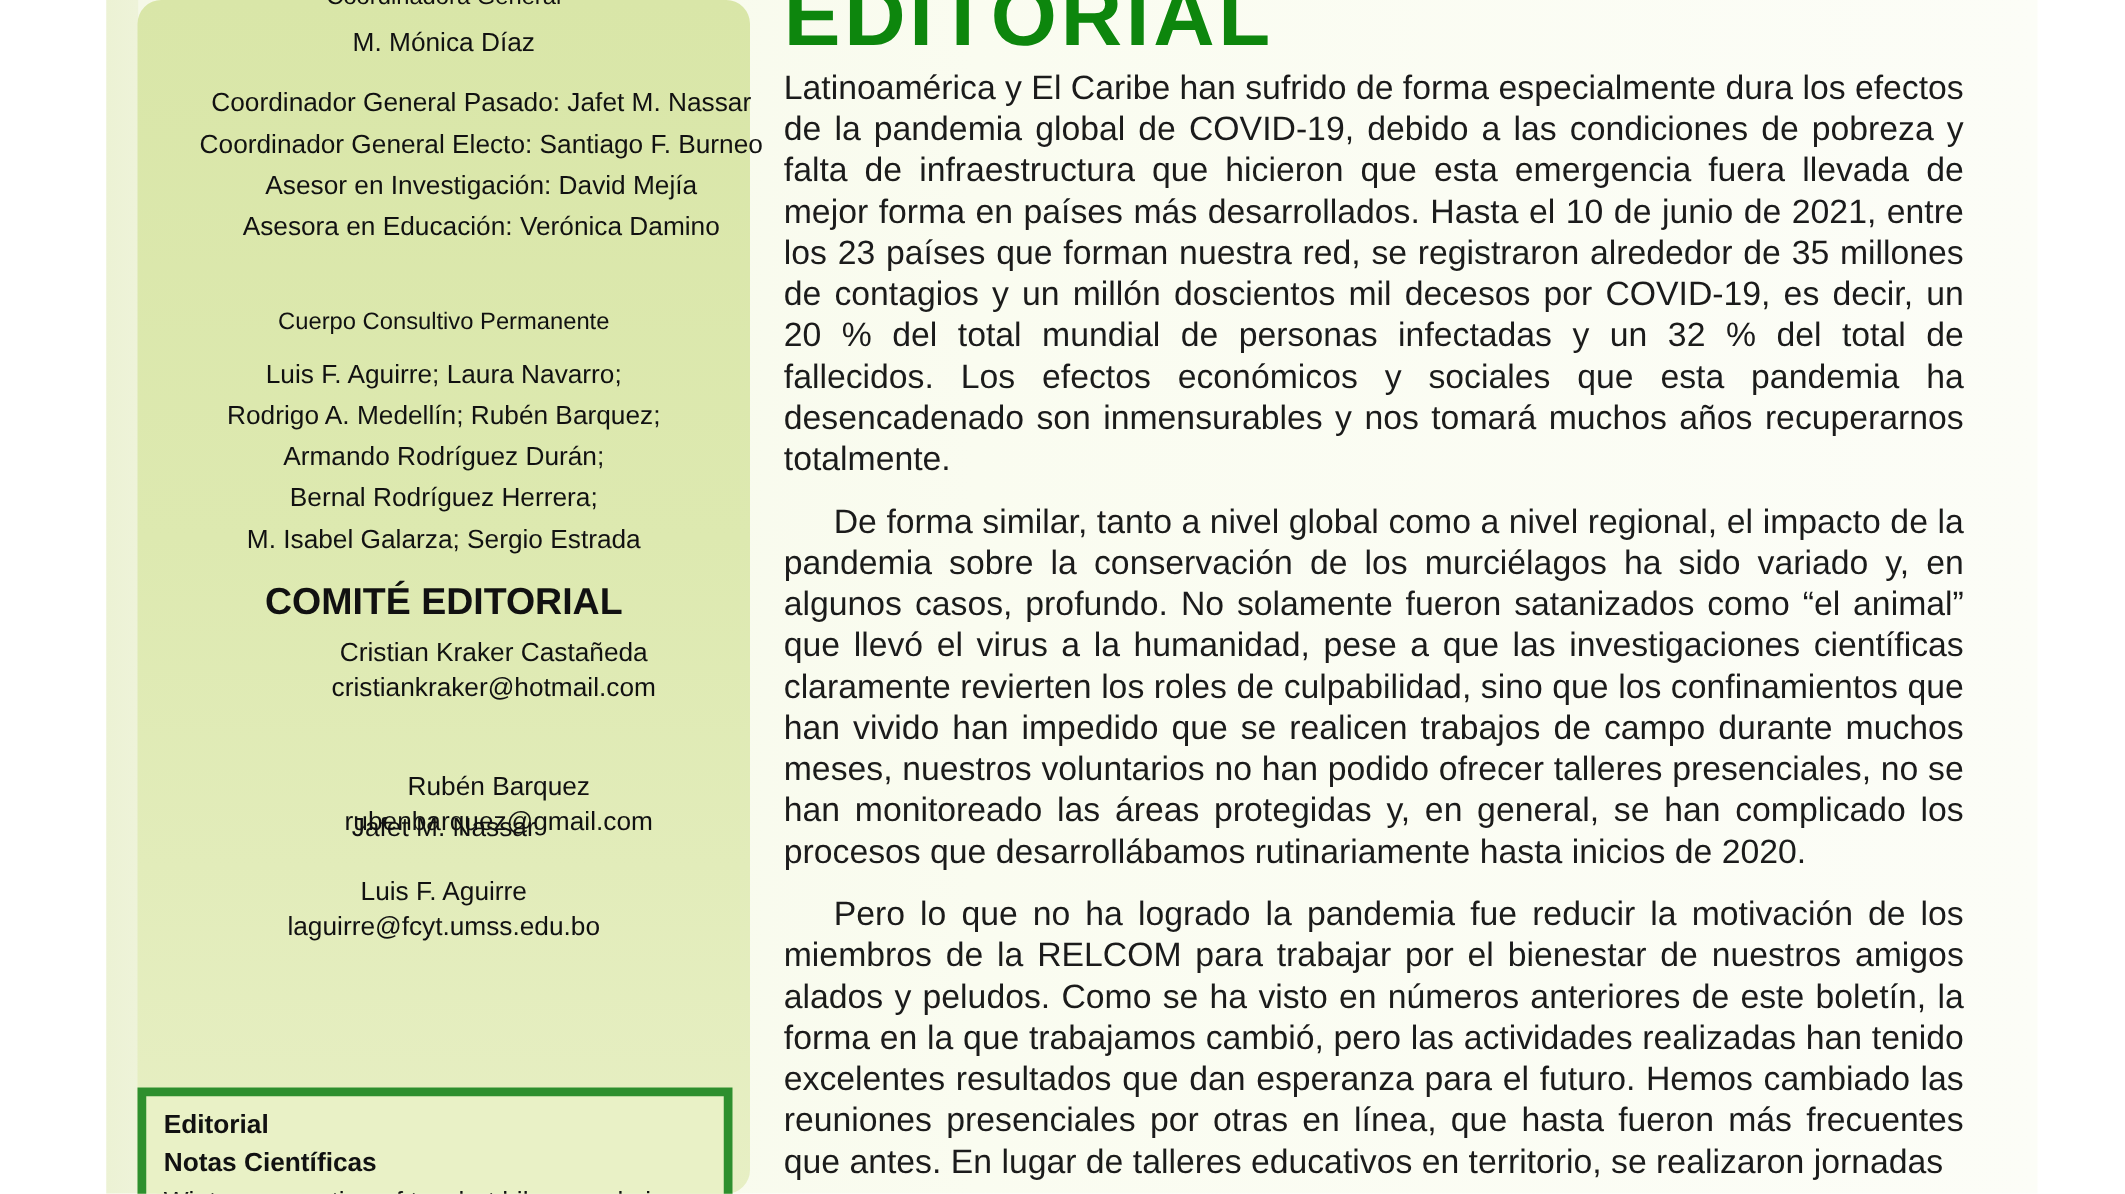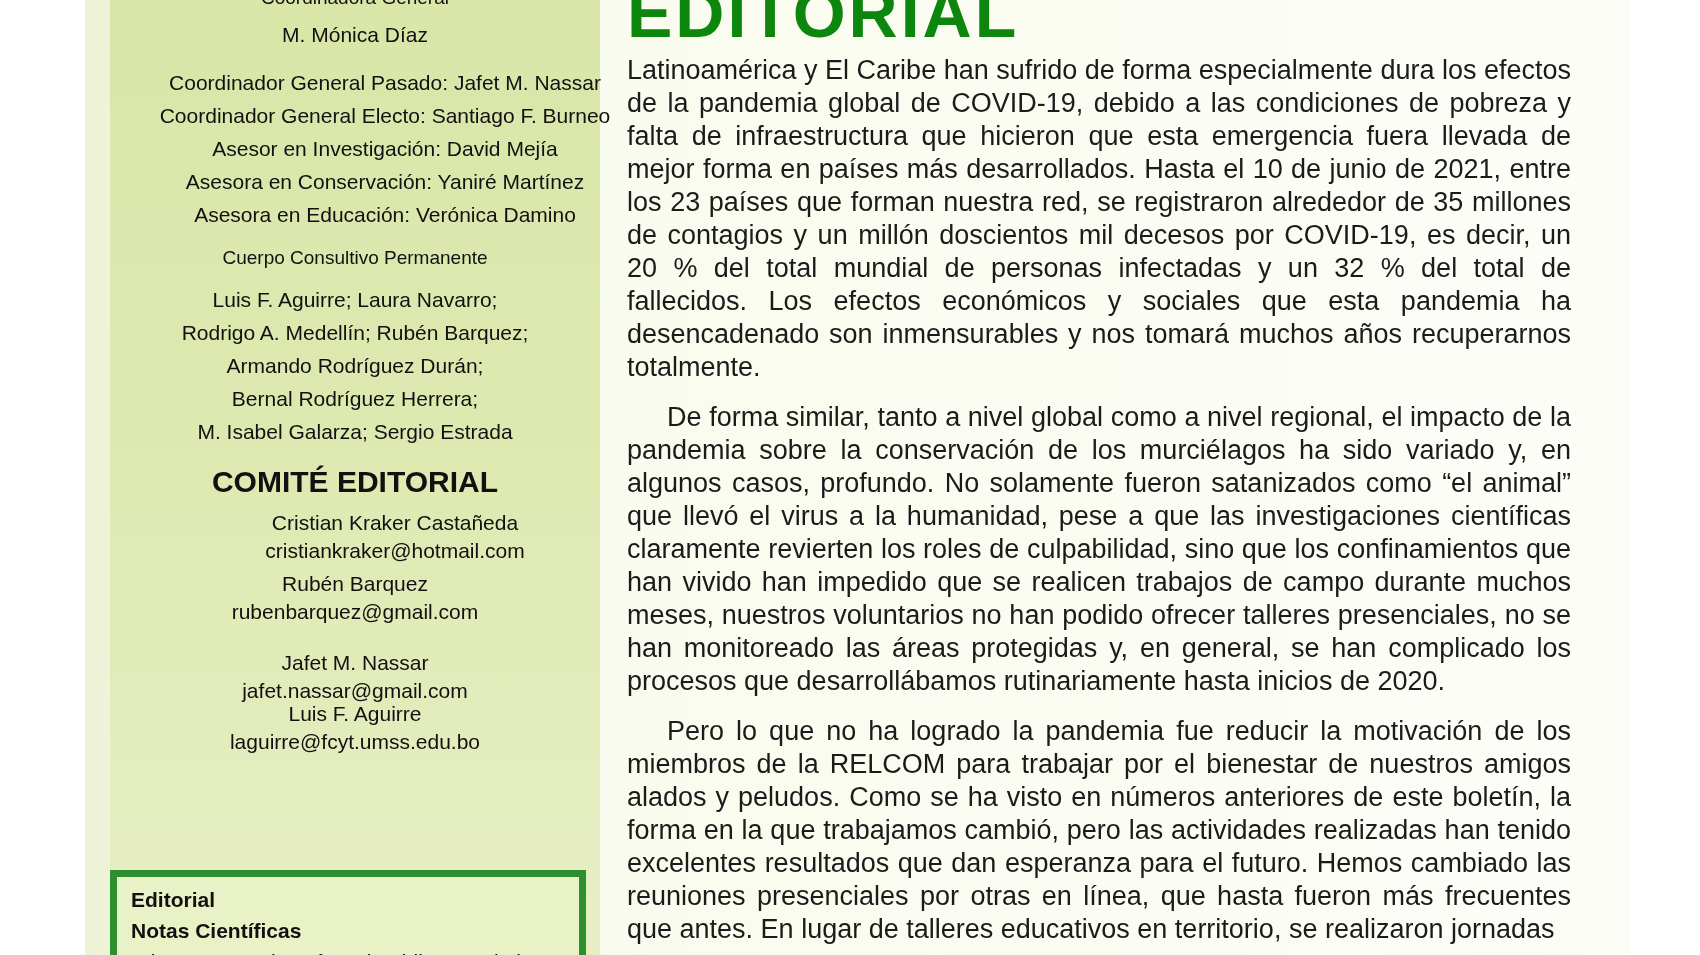--- a/index.html
+++ b/index.html
@@ -28,33 +28,34 @@
   }
   
   .sidebar {
     position: absolute;
     left: 25px;
     top: 0;
     width: 490px;
     height: 955px;
     background: linear-gradient(180deg, #d9e6a8 0%, #dde9b0 45%, #e7efc4 100%);
     color: #111111;
+    border-radius: 19px;
   }
   .sb-abs { position: absolute; left: 0; width: 100%; text-align: center; white-space: nowrap; }
   .sb-heading   { font-weight: normal; font-size: 19px; line-height: 26px; }
   .sb-line      { font-size: 21px; line-height: 33px; }
   .sb-h-coord     { top: -15px; }
   .sb-coord-name  { top: 21px;  font-size: 21px; line-height: 28px; }
   .sb-roles       { top: 66px; padding-left: 30px; }
   .sb-h-consult   { top: 245px; }
   .sb-members     { top: 283px; }
   .sb-h-committee { top: 462px; font-weight: bold; font-size: 30px; line-height: 40px; }
   .editor-group .ed-name,
   .editor-group .ed-email { font-size: 21px; line-height: 28px; }
-  .eg1 { top: 509px; padding-left: 40px; } .eg2 { top: 570px; } .eg3 { top: 649px; }
+  .eg1 { top: 509px; padding-left: 40px; } .eg2 { top: 616px; margin-left: 44px; } .eg3 { top: 649px; }
   .eg4 { top: 700px; } .eg5 { top: 796px; }
   
   .contents-box {
     position: absolute;
     left: 0;
     top: 870px;
     width: 476px;
     height: 130px;
     box-sizing: border-box;
     border: 7px solid #2e8f2e;
@@ -105,21 +106,20 @@
 
     <aside class="sidebar">
 
       <div class="sb-abs sb-heading sb-h-coord">Coordinadora General</div>
       <div class="sb-abs sb-coord-name">M. Mónica Díaz</div>
 
       <div class="sb-abs sb-roles">
         <div class="sb-line">Coordinador General Pasado: Jafet M. Nassar</div>
         <div class="sb-line">Coordinador General Electo: Santiago F. Burneo</div>
         <div class="sb-line">Asesor en Investigación: David Mejía</div>
-        <div class="sb-line">Asesora en Conservación: Yaniré Martínez</div>
         <div class="sb-line">Asesora en Educación: Verónica Damino</div>
       </div>
 
       <div class="sb-abs sb-heading sb-h-consult">Cuerpo Consultivo Permanente</div>
 
       <div class="sb-abs sb-h-committee">COMITÉ EDITORIAL</div>
 
       <div class="sb-abs sb-members">
         <div class="sb-line">Luis F. Aguirre; Laura Navarro;</div>
         <div class="sb-line">Rodrigo A. Medellín; Rubén Barquez;</div>
@@ -131,21 +131,20 @@
       <div class="sb-abs editor-group eg1">
         <div class="ed-name">Cristian Kraker Castañeda</div>
         <div class="ed-email">cristiankraker@hotmail.com</div>
       </div>
       <div class="sb-abs editor-group eg2">
         <div class="ed-name">Rubén Barquez</div>
         <div class="ed-email">rubenbarquez@gmail.com</div>
       </div>
       <div class="sb-abs editor-group eg3">
         <div class="ed-name">Jafet M. Nassar</div>
-        <div class="ed-email">jafet.nassar@gmail.com</div>
       </div>
       <div class="sb-abs editor-group eg4">
         <div class="ed-name">Luis F. Aguirre</div>
         <div class="ed-email">laguirre@fcyt.umss.edu.bo</div>
       </div>
 
       <div class="contents-box">
         <div class="toc-item toc-bold">Editorial</div>
         <div class="toc-item toc-bold">Notas Científicas</div>
         <div class="toc-item">Winter occupation of two bat hibernacula in a</div>

